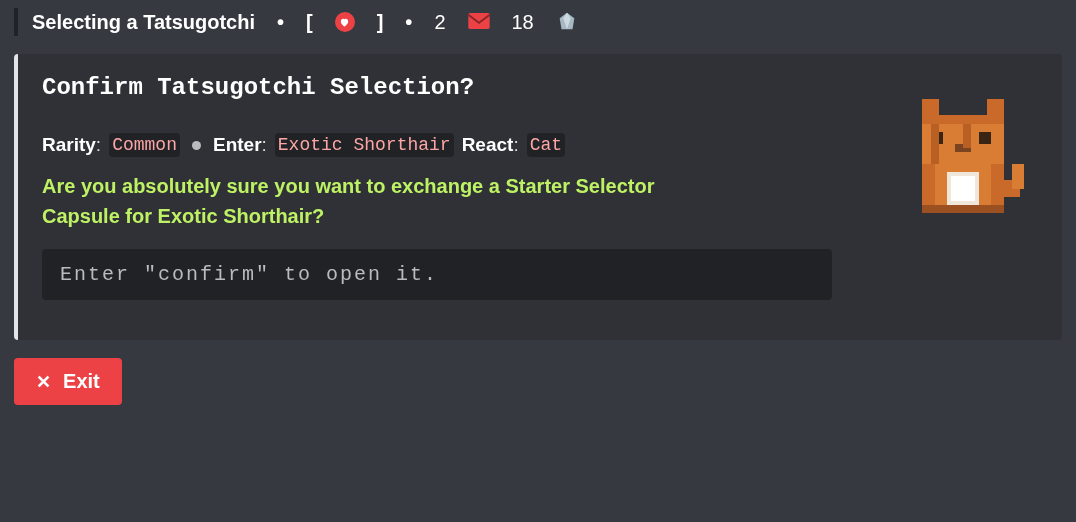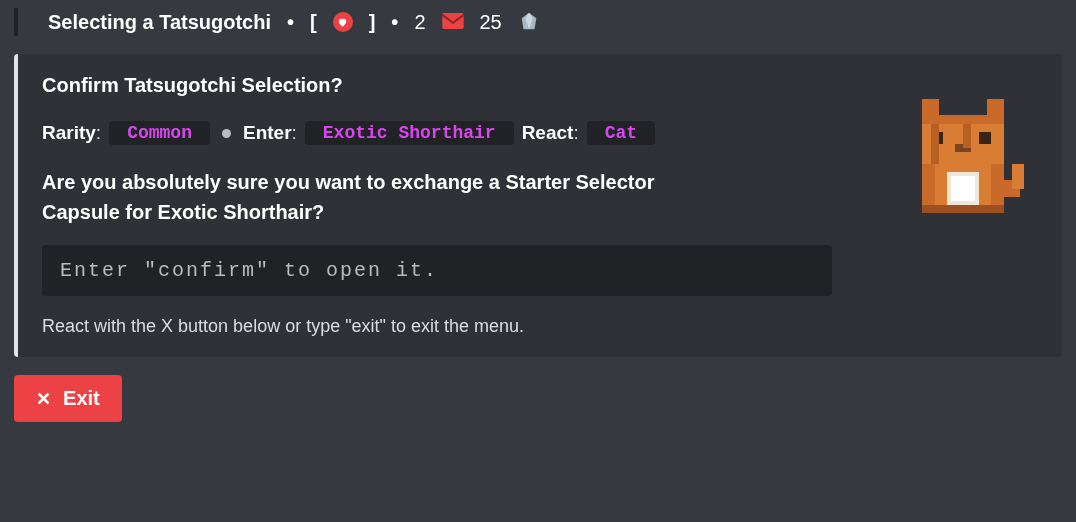--- a/index.html
+++ b/index.html
@@ -12,23 +12,23 @@
       color: #dcddde;
     }
     .container {
       display: flex;
       flex-direction: column;
       gap: 18px;
     }
     .header-bar {
       display: flex;
       align-items: center;
-      gap: 16px;
+      gap: 22px;
       border-left: 4px solid #202225;
-      padding-left: 30px;
+      padding-left: 14px;
       height: 28px;
       font-size: 20px;
       font-weight: 700;
       color: #ffffff;
     }
     .header-title { font-weight: 800; }
     .dot-sep { color: #ffffff; font-weight: 700; }
     .bracket { color: #ffffff; font-weight: 700; }
     .heart-badge {
       width: 20px; height: 20px; border-radius: 50%;
@@ -47,55 +47,56 @@
       background: #2f3136;
       border-left: 4px solid #e3e5e8;
       border-radius: 4px;
       padding: 20px 24px 20px 24px;
       display: flex;
       flex-direction: row;
       gap: 20px;
     }
     .embed-main { flex: 1; display: flex; flex-direction: column; }
     .embed-title {
-      font-size: 20px;
+      font-size: 24px;
       font-weight: 800;
       color: #ffffff;
-      margin-bottom: 24px;
+      margin-bottom: 32px;
+      font-family: Liberation Mono, monospace;
     }
     .meta-row {
       display: flex;
       align-items: center;
       gap: 8px;
       font-size: 19px;
       color: #ffffff;
-      margin-bottom: 22px;
+      margin-bottom: 14px;
       flex-wrap: wrap;
     }
     .meta-label { font-weight: 700; color: #ffffff; }
     .meta-colon { color: #dcddde; font-weight: 400; }
     .mono-chip {
       font-family: Consolas, "Courier New", monospace;
       background: #202225;
-      padding: 2px 18px;
+      padding: 2px 3px;
       border-radius: 4px;
       font-size: 18px;
-      color: #d946ef;
-      font-weight: 700;
+      color: #fca5a5;
+      font-weight: 400;
     }
     .meta-bullet {
       width: 9px; height: 9px; border-radius: 50%;
       background: #b9bbbe;
       display: inline-block;
       margin: 0 4px;
     }
     .confirm-text {
       font-size: 20px;
       font-weight: 700;
-      color: #ffffff;
+      color: #bef264;
       line-height: 1.5;
       margin-bottom: 18px;
       max-width: 640px;
     }
     .confirm-text .emph { font-weight: 800; }
     .code-block {
       background: #202225;
       border-radius: 4px;
       padding: 14px 18px;
       font-family: Consolas, "Courier New", monospace;
@@ -149,21 +150,21 @@
     </span>
     <span class="bracket">]</span>
     <span class="dot-sep">•</span>
     <span class="count">2</span>
     <span class="envelope-icon">
       <svg width="22" height="16" viewBox="0 0 24 18" fill="#ed4245">
           <rect x="0" y="0" width="24" height="18" rx="2"></rect>
           <path d="M0 2 L12 11 L24 2" fill="none" stroke="#8b2527" stroke-width="2"></path>
         </svg>
     </span>
-    <span class="count">25</span>
+    <span class="count">18</span>
     <span class="badge-icon">
       <svg width="22" height="22" viewBox="0 0 24 24">
           <polygon points="12,2 20,8 18,20 6,20 4,8" fill="#a7b8c4"></polygon>
           <polygon points="12,2 16,8 12,20 8,8" fill="#cdd9e0"></polygon>
         </svg>
     </span>
   </div>
 
   <div class="embed">
     <div class="embed-main">
@@ -178,21 +179,20 @@
         <span><span class="meta-label">React</span><span class="meta-colon">:</span></span>
         <span class="mono-chip">Cat</span>
       </div>
 
       <div class="confirm-text">
         <span>Are you absolutely sure you want to exchange a </span><span class="emph">Starter Selector Capsule</span><span> for </span><span class="emph">Exotic Shorthair</span><span>?</span>
       </div>
 
       <div class="code-block">Enter "confirm" to open it.</div>
 
-      <div class="footer-text">React with the X button below or type "exit" to exit the menu.</div>
     </div>
 
     <div class="pet-image">
       <svg width="130" height="140" viewBox="0 0 32 34" shape-rendering="crispEdges">
 
         <rect x="6" y="4" width="4" height="4" fill="#c96a2b"></rect>
         <rect x="22" y="4" width="4" height="4" fill="#c96a2b"></rect>
         <rect x="6" y="8" width="20" height="12" fill="#d97d35"></rect>
         <rect x="6" y="8" width="20" height="2" fill="#c96a2b"></rect>
         <rect x="8" y="12" width="3" height="3" fill="#3a2414"></rect>

